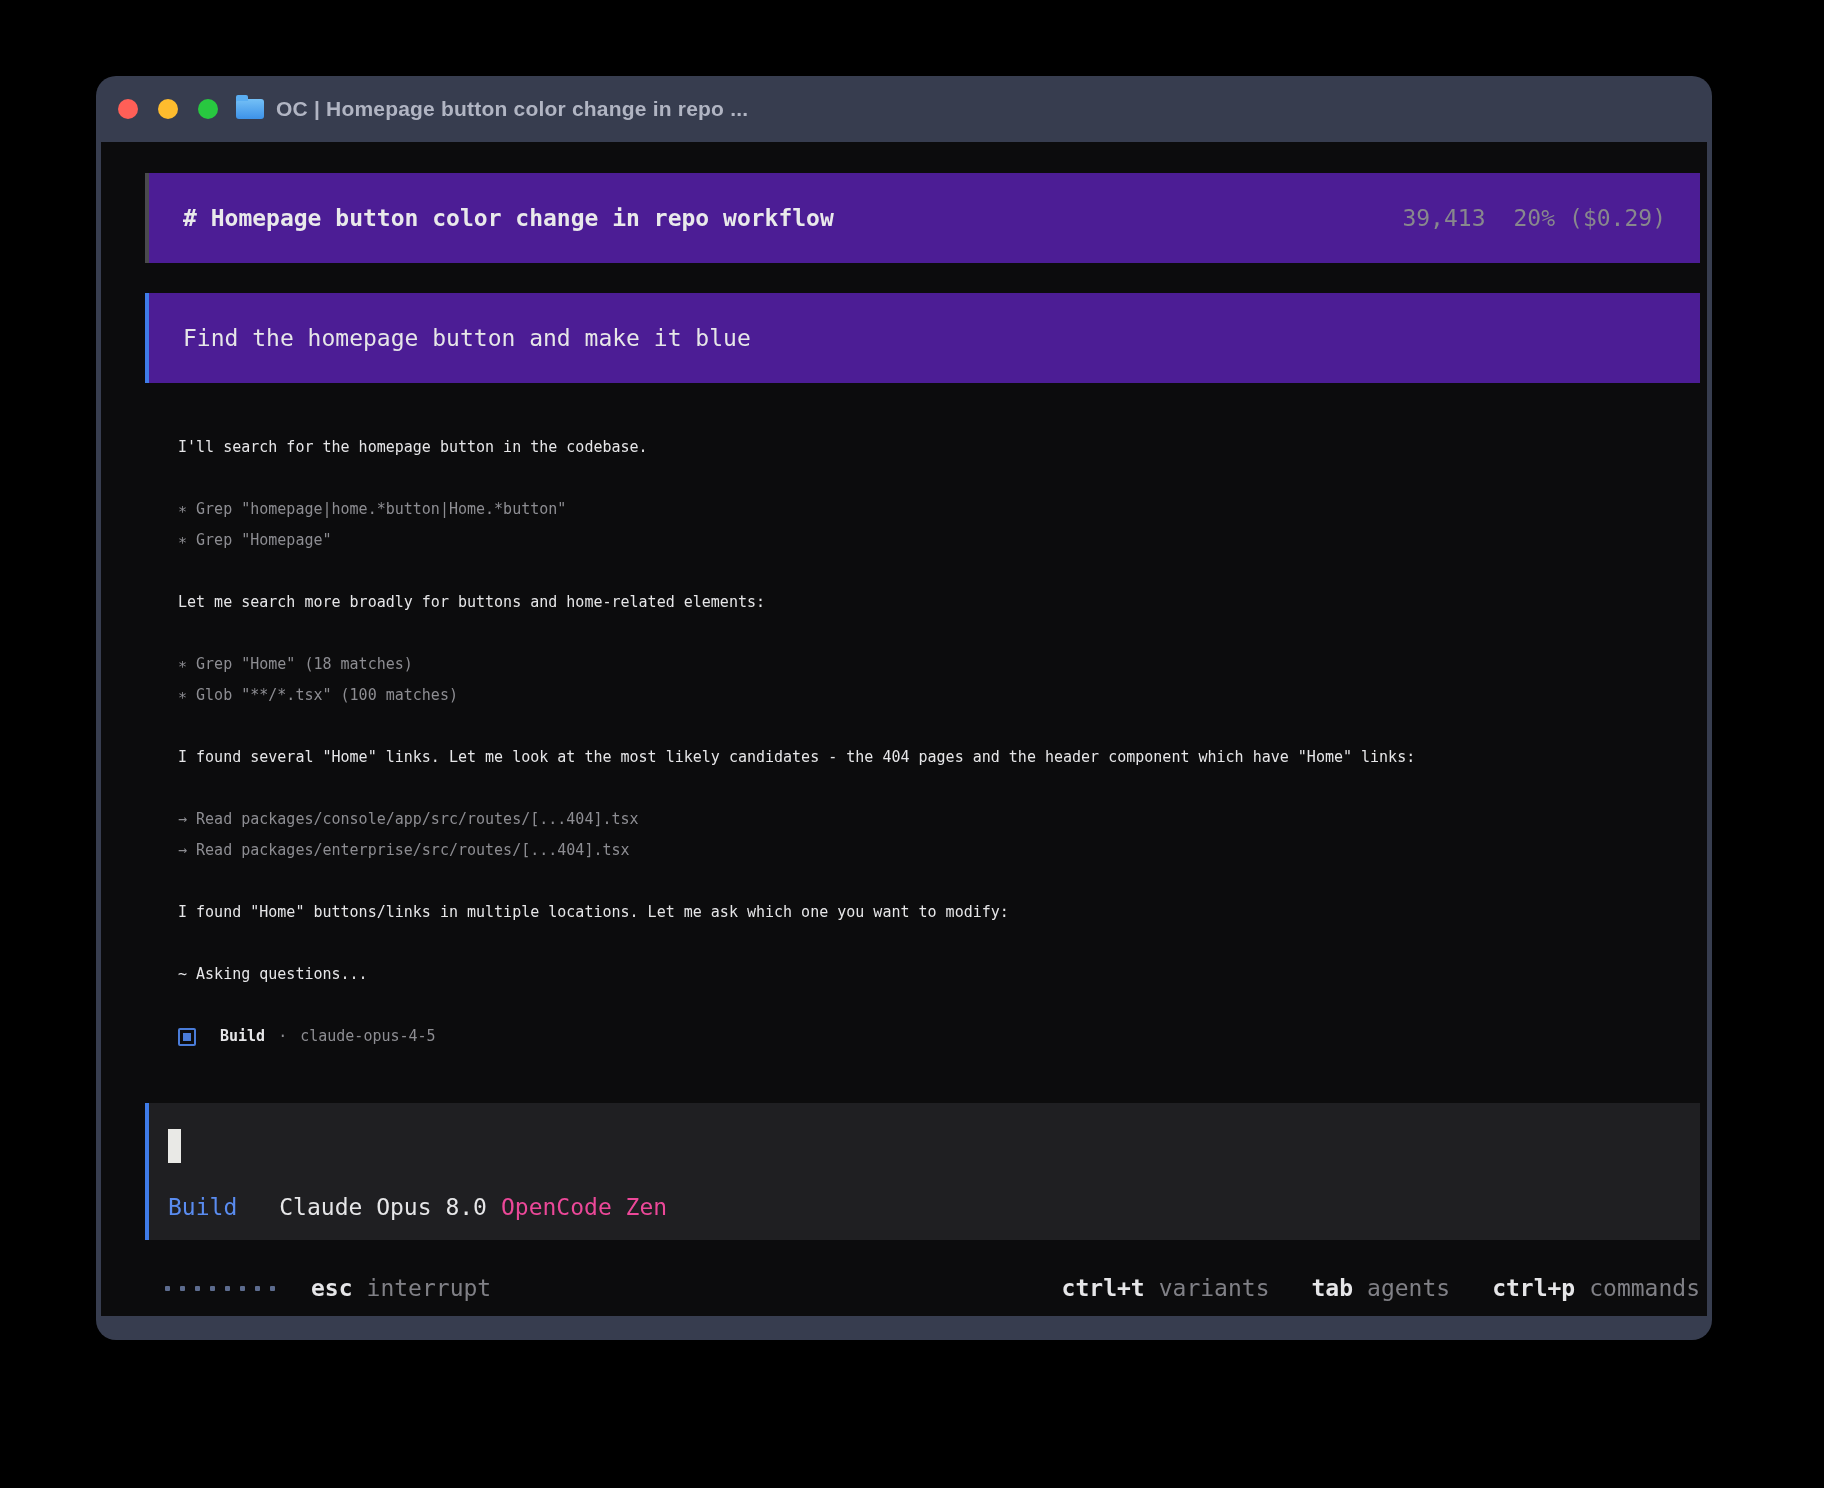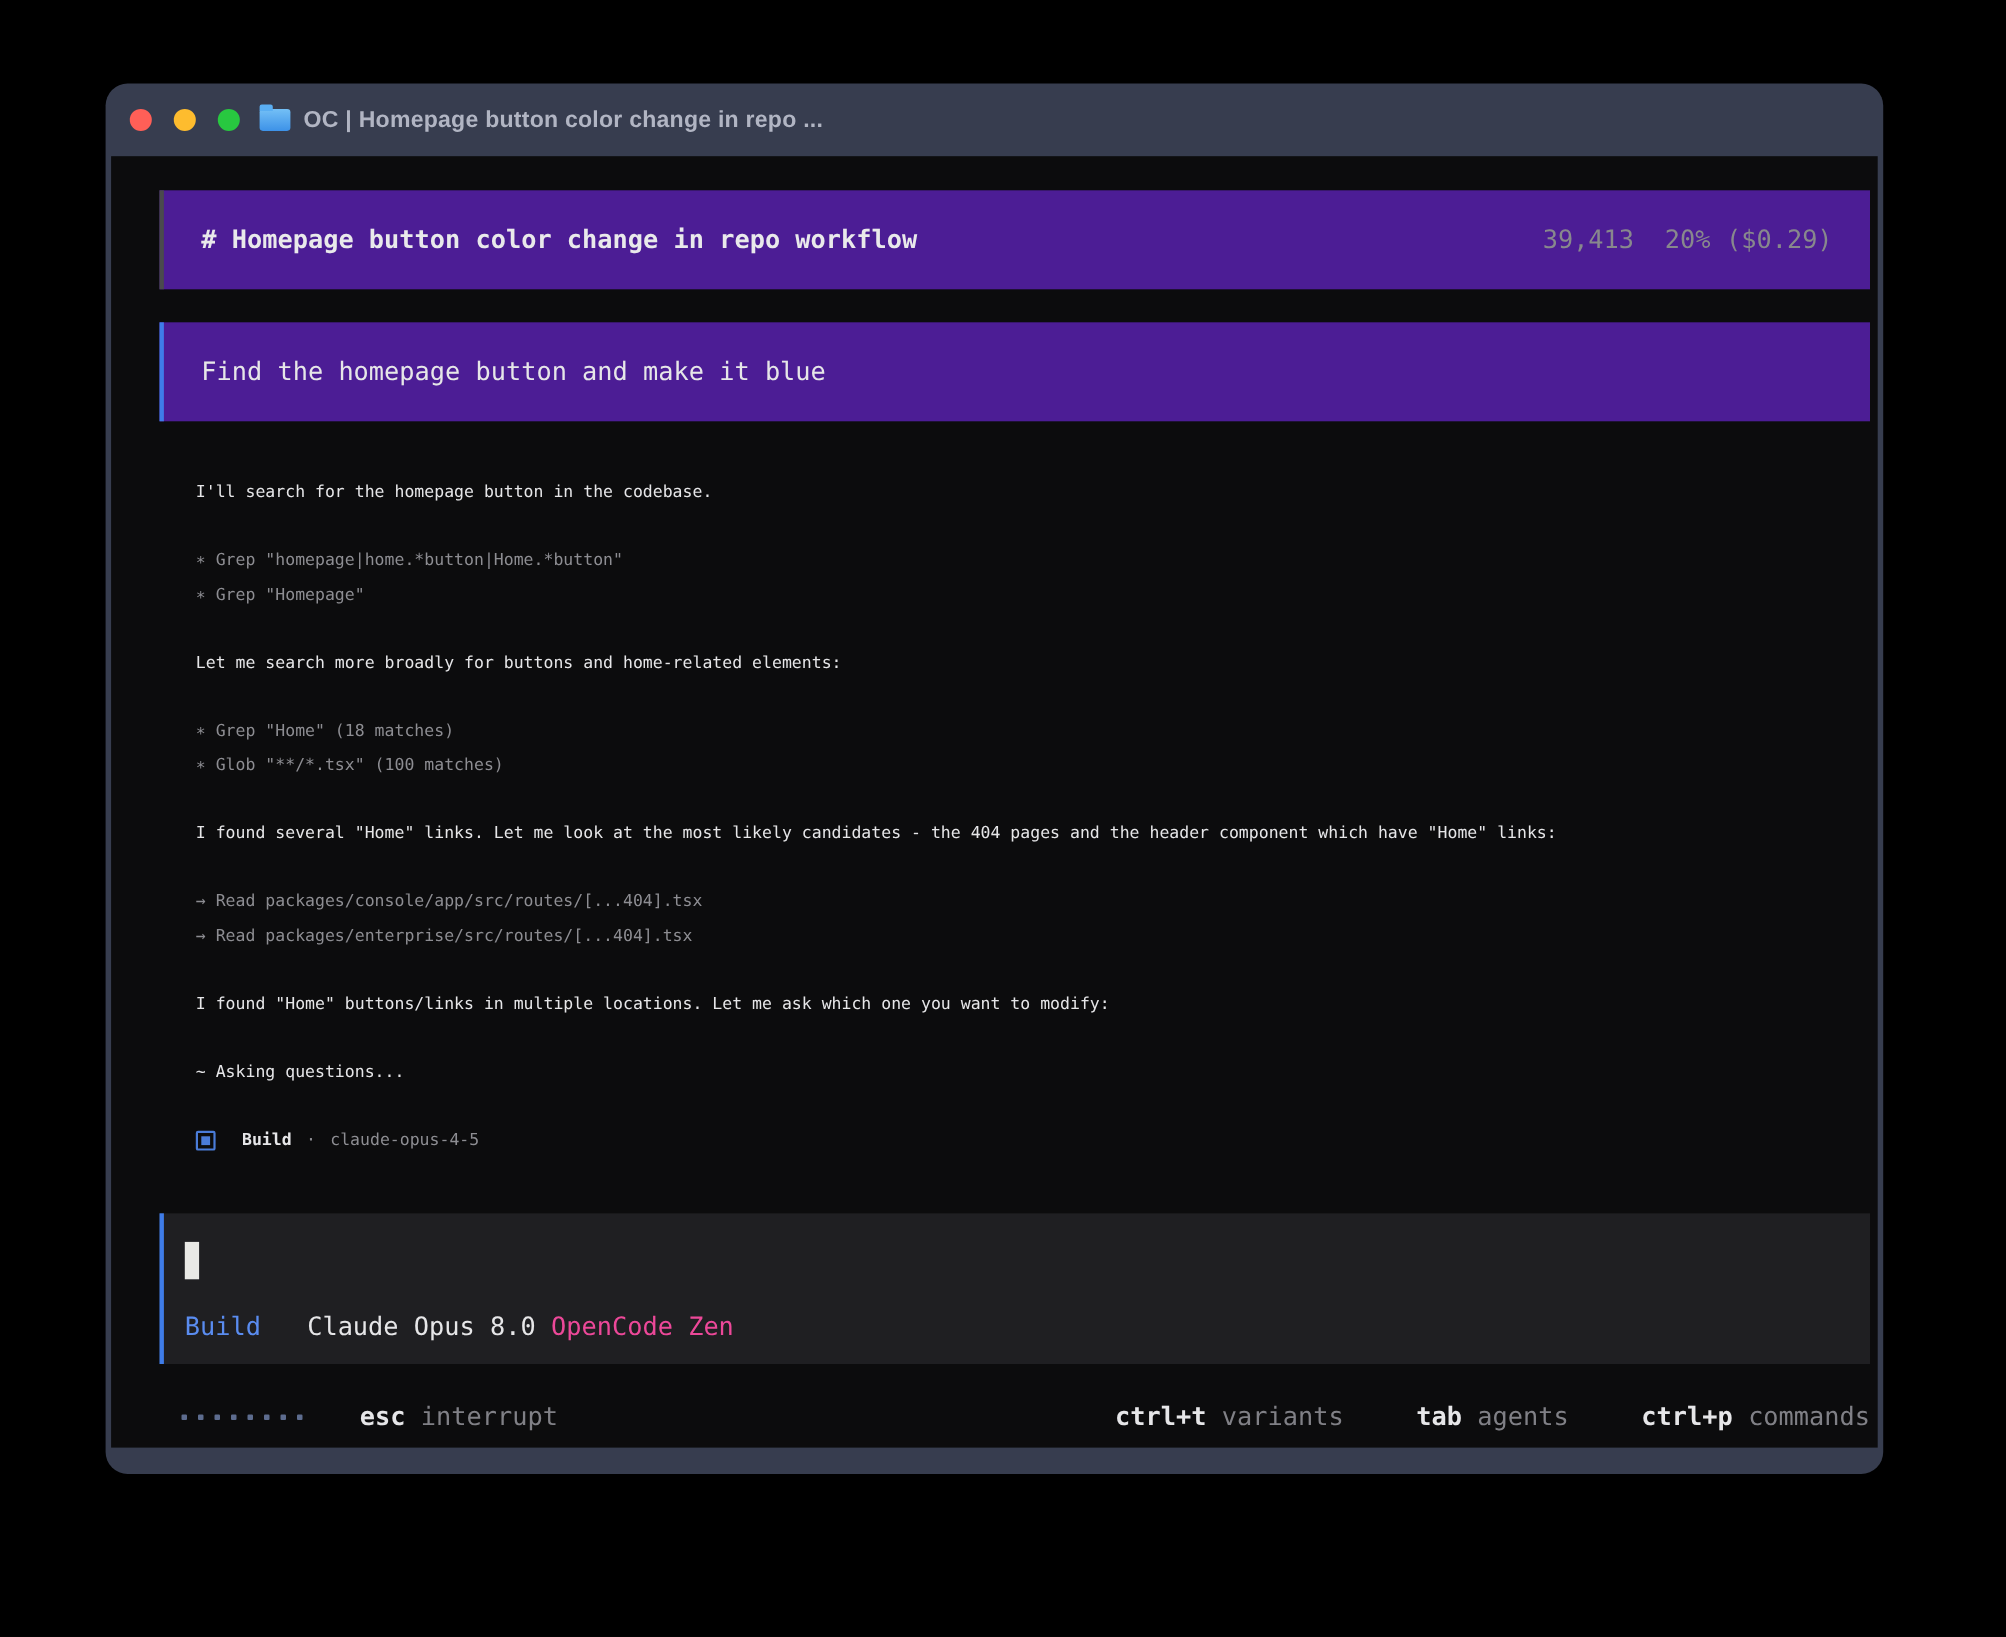--- a/index.html
+++ b/index.html
@@ -71,26 +71,26 @@
   }
   .cursor{width:13px;height:34px;background:#e9e9e6;}
   .input-meta{display:flex;font-size:23px;white-space:pre;}
   .mode{color:#5a8cf0;}
   .model{color:#e6e6e8;margin-left:42px;}
   .provider{color:#ec4899;margin-left:14px;}
   .statusbar{
     position:absolute;left:0;right:0;bottom:12px;height:32px;
     display:flex;align-items:center;font-size:23px;
   }
-  .sb-left{display:flex;align-items:center;margin-left:64px;gap:16px;}
+  .sb-left{display:flex;align-items:center;margin-left:64px;}
   .dots{display:flex;gap:10px;margin-right:36px;}
   .dot{width:5px;height:5px;border-radius:1px;background:#5d6c8e;}
   .key{color:#e6e6e8;font-weight:bold;}
   .lbl{color:#808086;margin-left:14px;}
-  .sb-right{display:flex;align-items:center;margin-left:auto;margin-right:7px;gap:66px;}
+  .sb-right{display:flex;align-items:center;margin-left:auto;margin-right:7px;gap:42px;}
   .shortcut{display:flex;align-items:center;}
 </style>
 </head>
 <body>
 
 <div class="window">
   <div class="titlebar">
     <div class="traffic">
       <span class="light close"></span>
       <span class="light min"></span>

